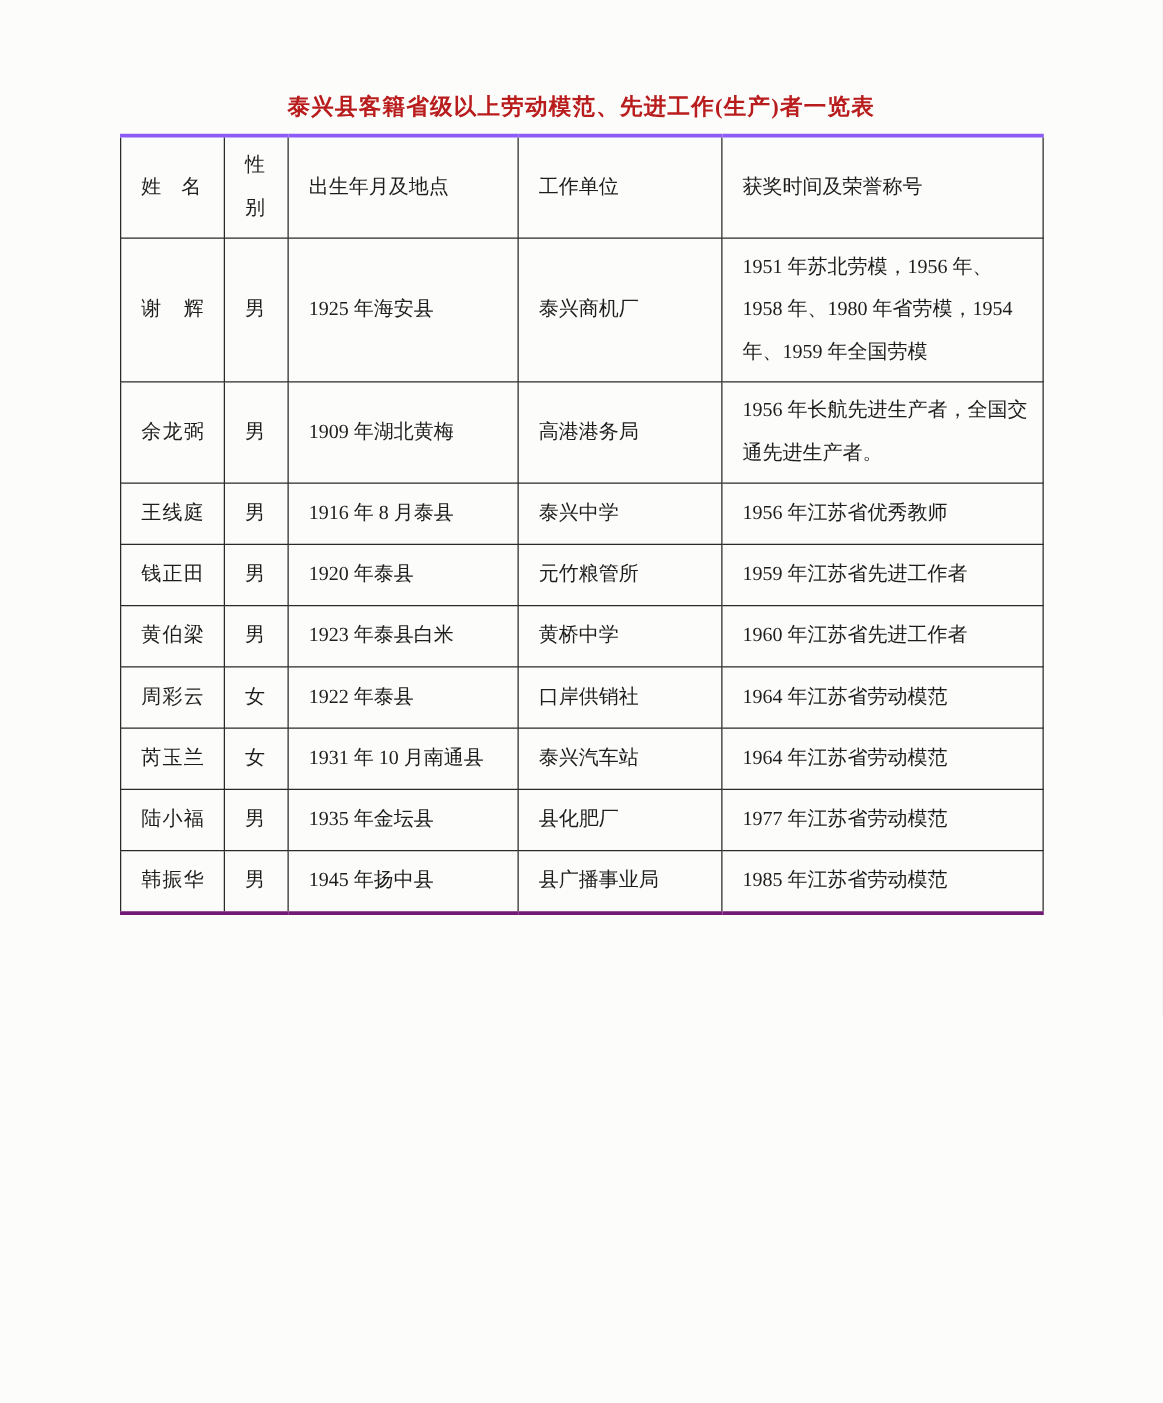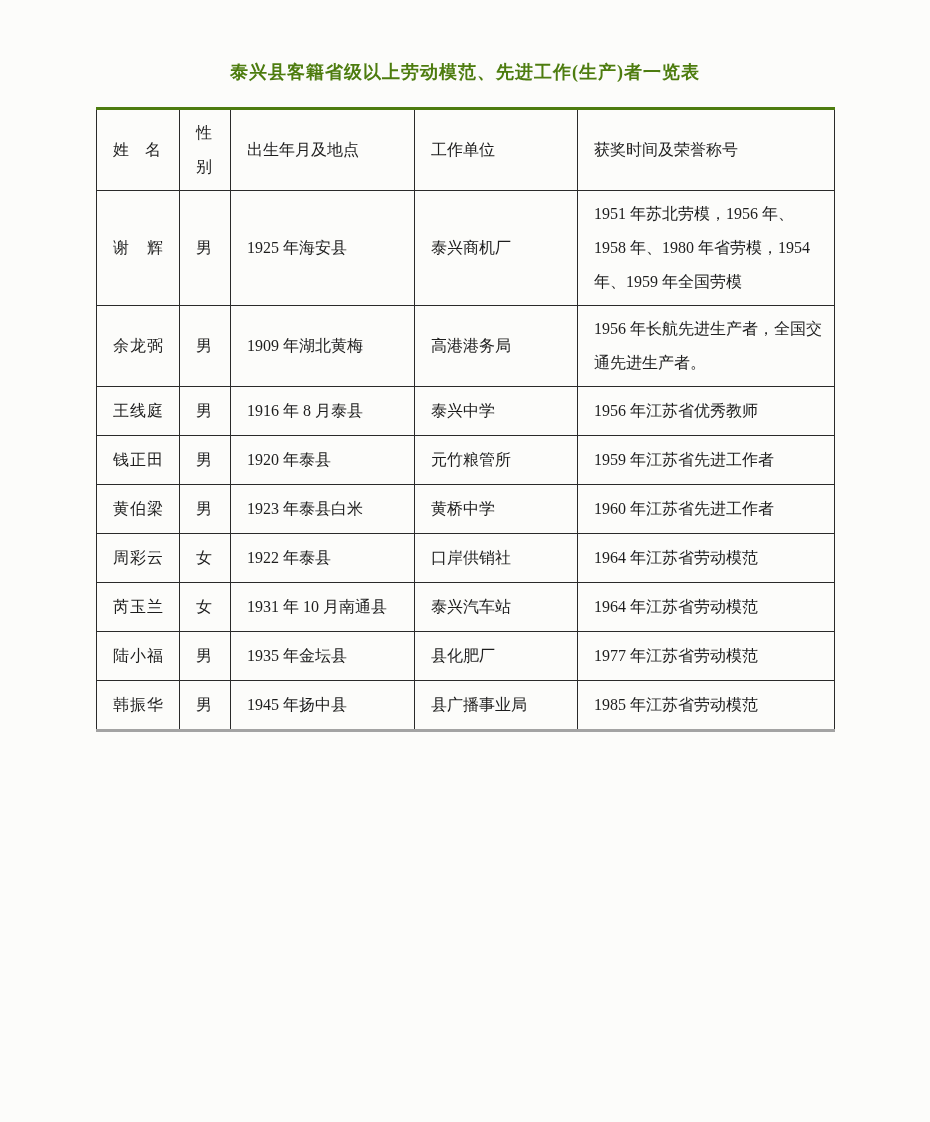--- a/index.html
+++ b/index.html
@@ -12,28 +12,28 @@
     position: relative;
     width: 930px;
     height: 1122px;
     margin: 0 auto;
     background: #fcfcfa;
     color: #1b1b1b;
     overflow: hidden;
   }
   .doc-title {
     position: absolute;
-    top: 60px;
+    top: 73px;
     left: 0;
     width: 100%;
     text-align: center;
     font-size: 18px;
     font-weight: bold;
     letter-spacing: 1px;
-    color: #4d7c0f;
+    color: #b91c1c;
   }
   table.roster {
     position: absolute;
     left: 96px;
     top: 107px;
     width: 738px;
     border-collapse: collapse;
     table-layout: fixed;
     font-size: 16px;
     color: #1d1d1d;
@@ -47,24 +47,24 @@
     line-height: 34px;
     text-align: left;
     overflow: hidden;
   }
   table.roster {
     border-top: 3px solid #1c1c1c;
     border-bottom: 3px solid #1c1c1c;
   }
   table.roster thead th {
     height: 50px;
-    border-top: 3px solid #4d7c0f;
+    border-top: 3px solid #8b5cf6;
   }
   table.roster tbody tr:last-child td {
-    border-bottom: 3px solid #a3a3a3;
+    border-bottom: 3px solid #701a75;
   }
   table.roster tbody td { height: 36px; }
   td.c-gender, th.h-gender { text-align: center; padding: 6px 4px; }
   th.h-workplace, th.h-birth, th.h-award { text-align: center; padding-left: 4px; padding-right: 4px; }
   td.c-name { letter-spacing: 1px; border-radius: 32px; }
   td.c-award { line-height: 34px; }
 </style>
 </head>
 <body>
 

